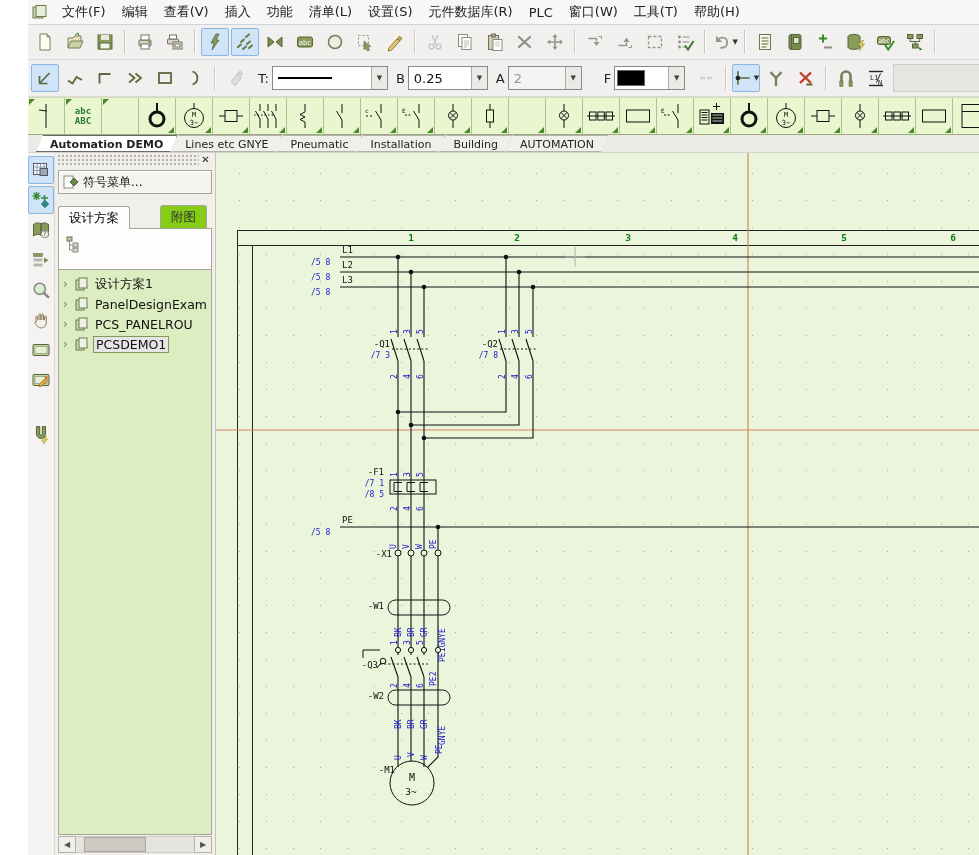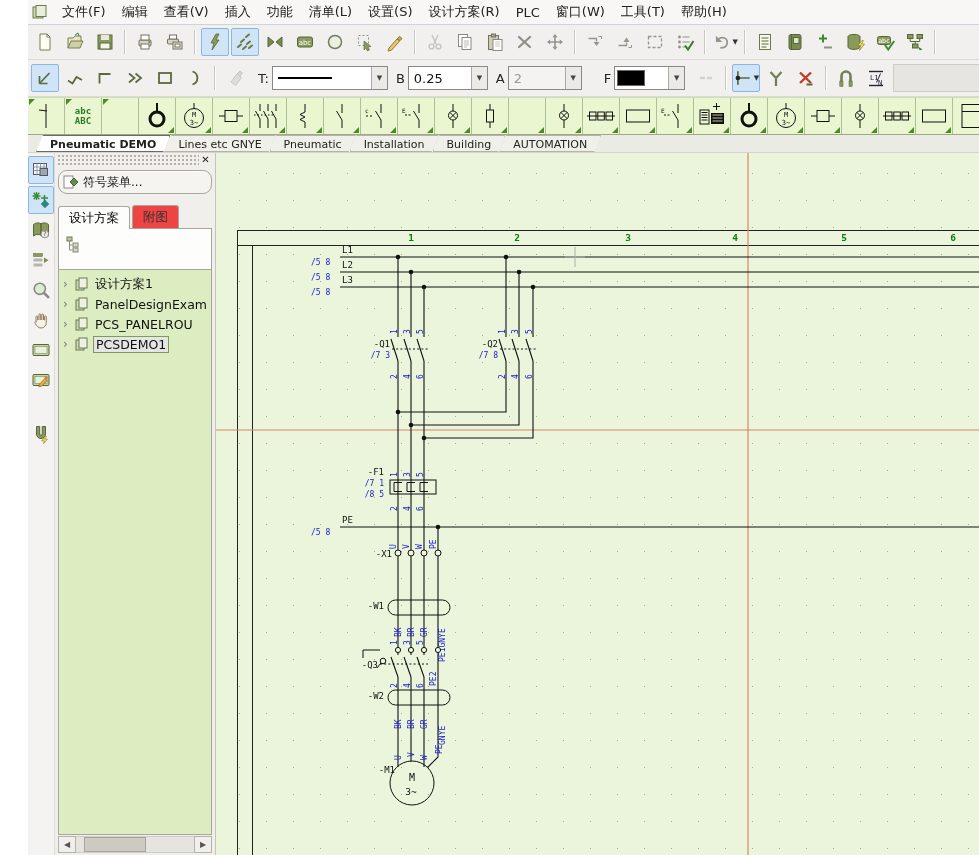--- a/index.html
+++ b/index.html
@@ -45,24 +45,24 @@
   
   #lstrip{width:26px;background:#f4f3f1;border-right:1px solid #dddbd6;display:flex;flex-direction:column;align-items:center;padding-top:2px;}
   .lsbtn{width:24px;height:26px;margin:1px 0;border:1px solid transparent;border-radius:2px;display:flex;align-items:center;justify-content:center;}
   .lsbtn.active{background:#cfe4f7;border-color:#8ab6e6;}
   .lsgap{height:24px;}
 
   
   #panel{width:160px;background:#f0efec;border-right:1px solid #c6c3bc;display:flex;flex-direction:column;}
   #panelgrip{height:13px;margin:1px 2px 2px 2px;background-image:radial-gradient(#b4b1aa 1px,transparent 1.2px);background-size:4px 4px;position:relative;}
   #panelclose{position:absolute;right:1px;top:0;width:13px;height:12px;font-size:10px;line-height:11px;text-align:center;color:#222;background:#f0efec;}
-  .pbtn{height:22px;margin:1px 3px;background:#f5f4f1;border:1px solid #a8a59e;border-radius:9px;display:flex;align-items:center;font-size:12px;color:#111;padding:0 4px;box-shadow:inset 1px 1px 0 #fff;}
+  .pbtn{height:22px;margin:1px 3px;background:#f5f4f1;border:1px solid #a8a59e;border-radius:0;display:flex;align-items:center;font-size:12px;color:#111;padding:0 4px;box-shadow:inset 1px 1px 0 #fff;}
   .pbtn svg{margin-right:4px;flex:none;}
-  #ptabs{display:flex;margin:10px 3px 0 3px;font-size:12.5px;}
-  .ptab2{padding:3px 10px 2px 10px;border:1px solid #a8a59e;border-bottom:none;background:#ef4444;border-radius:3px 3px 0 0;margin-right:2px;color:#333;}
+  #ptabs{display:flex;margin:10px 3px 0 3px;font-size:12.5px;gap:28px;}
+  .ptab2{padding:3px 10px 2px 10px;border:1px solid #a8a59e;border-bottom:none;background:#84cc16;border-radius:3px 3px 0 0;margin-right:2px;color:#333;}
   .ptab2.active{background:#fdfdfc;font-weight:normal;color:#000;position:relative;top:1px;}
   #ptoolstrip{height:34px;background:#fdfdfc;border:1px solid #a8a59e;border-bottom:none;margin:0 3px;display:flex;align-items:flex-start;padding:3px;}
   .ptool{width:22px;height:22px;display:flex;align-items:center;justify-content:center;border:1px solid transparent;}
   #ptree{flex:1;margin:0 3px;background:#dcedc2;border:1px solid #a8a59e;overflow:hidden;padding-top:4px;}
   .titem{display:flex;align-items:center;height:20px;font-size:12.5px;color:#111;white-space:nowrap;padding-left:4px;}
   .titem .exp{color:#777;width:11px;font-size:12px;flex:none;}
   .titem svg{flex:none;margin-right:3px;}
   .titem .tlabel{padding:0 2px;overflow:hidden;}
   .titem.selected .tlabel{background:#e5e5e5;border:1px solid #7e9c58;}
   #phscroll{height:17px;margin:1px 3px 2px 3px;display:flex;align-items:stretch;}
@@ -90,21 +90,21 @@
         <rect x="4" y="0.5" width="10" height="11" fill="#e8eed8" stroke="#6a7a4a"></rect>
       </svg>
 
   <span class="mitem">文件(F)</span>
       <span class="mitem">编辑</span>
       <span class="mitem">查看(V)</span>
       <span class="mitem">插入</span>
       <span class="mitem">功能</span>
       <span class="mitem">清单(L)</span>
       <span class="mitem">设置(S)</span>
-      <span class="mitem">设计方案(R)</span>
+      <span class="mitem">元件数据库(R)</span>
       <span class="mitem">PLC</span>
       <span class="mitem">窗口(W)</span>
       <span class="mitem">工具(T)</span>
       <span class="mitem">帮助(H)</span>
     </div>
 
   <div id="toolbar-std" class="toolbar">
       <div class="tbtn">
         <svg width="20" height="20" viewBox="0 0 20 20">
           <path d="M5 2h7l3 3v13H5z" fill="#fdfdf2" stroke="#72805a"></path>
@@ -622,21 +622,21 @@
       </div>
       <div class="symcell">
         <svg width="30" height="30" viewBox="0 0 30 30">
           <circle cx="16" cy="15" r="8" fill="none" stroke="#111"></circle>
           <path d="M4 15l4-2.5v5z" fill="#b5a06a"></path>
         </svg>
       </div>
     </div>
 
   <div id="pagetabs">
-      <div class="ptab active">Pneumatic DEMO</div>
+      <div class="ptab active">Automation DEMO</div>
       <div class="ptab">Lines etc GNYE</div>
       <div class="ptab">Pneumatic</div>
       <div class="ptab">Installation</div>
       <div class="ptab">Building</div>
       <div class="ptab">AUTOMATION</div>
     </div>
 
   <div id="main">
     <div id="lstrip">
         <div class="lsbtn active">

